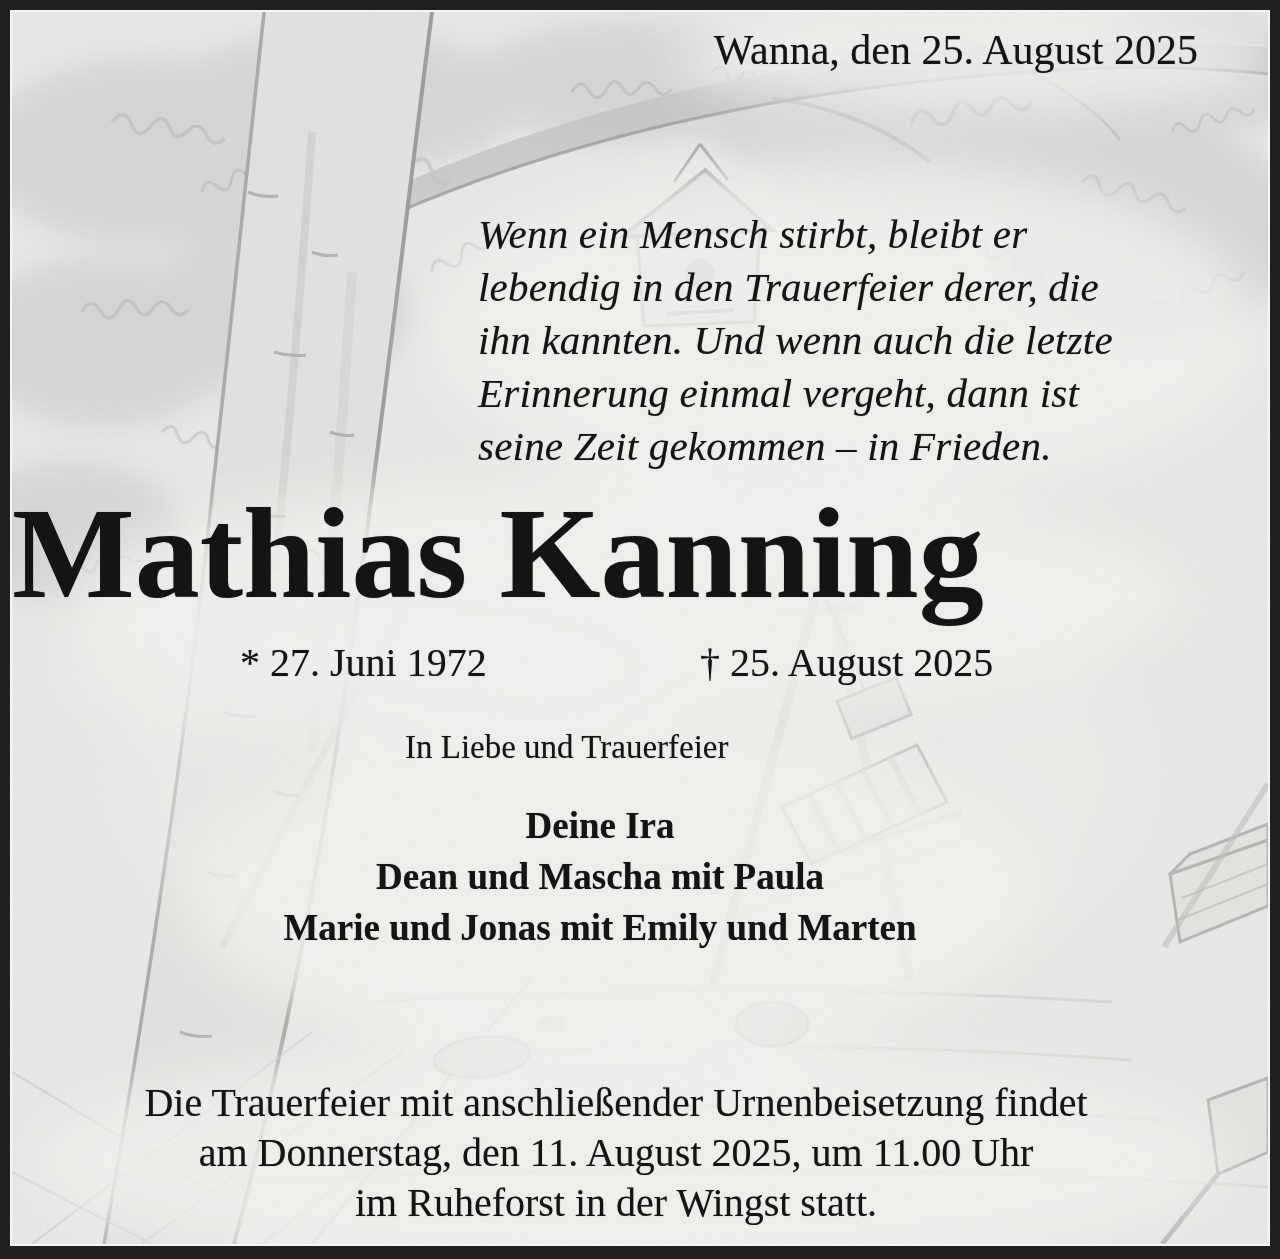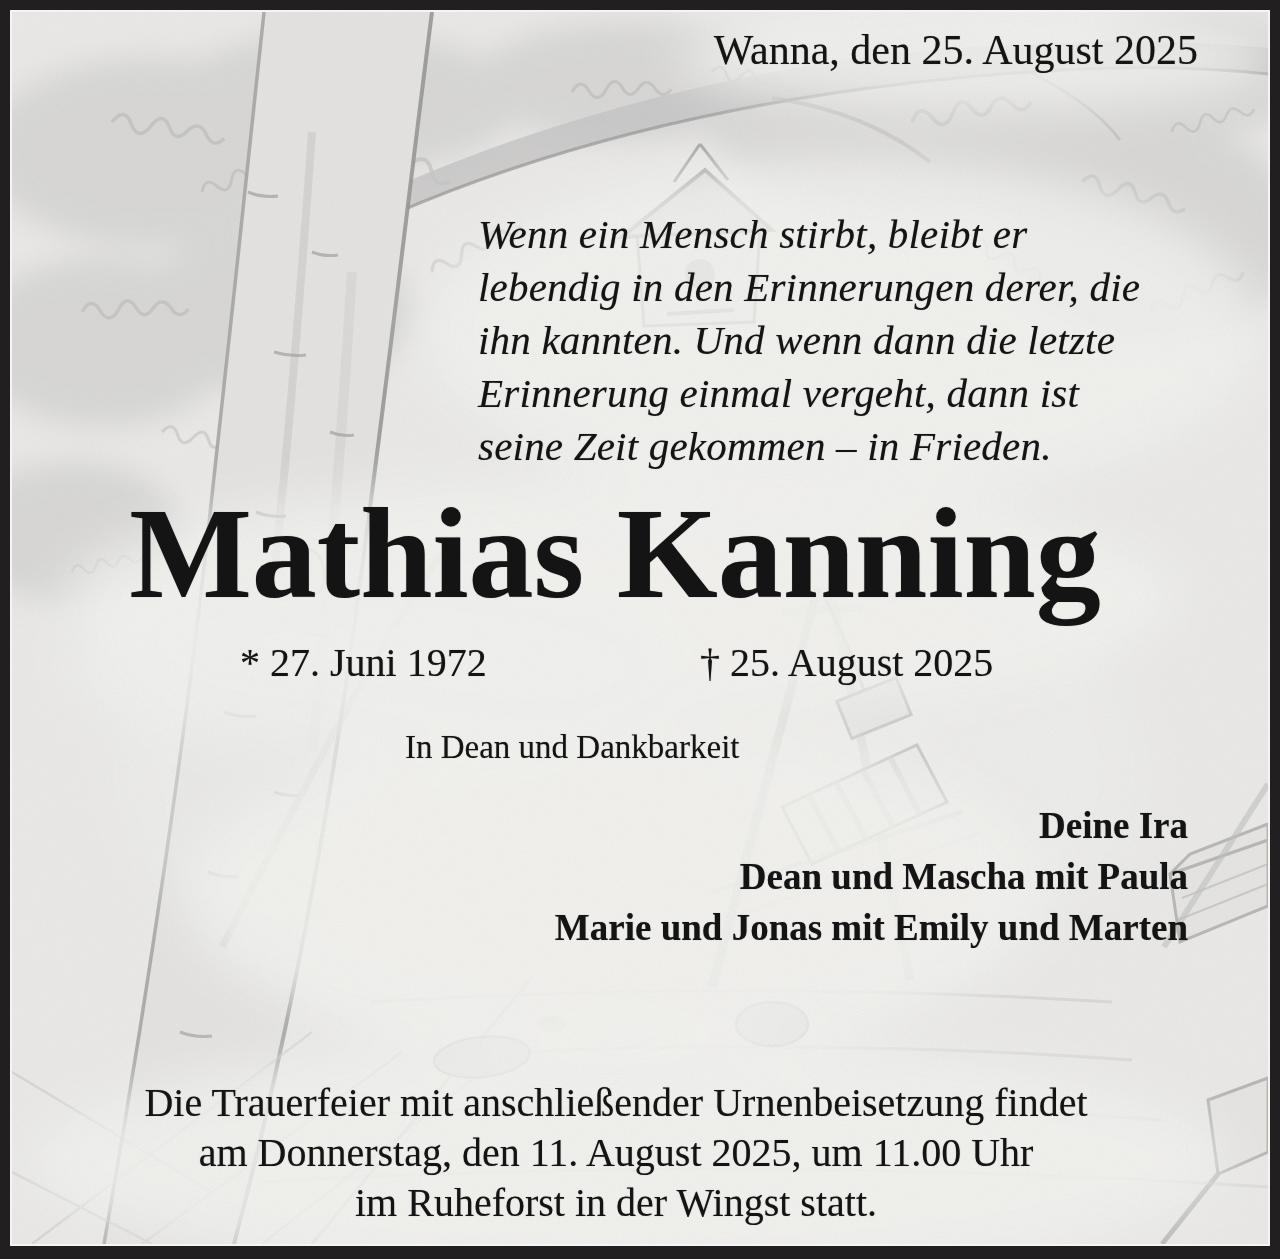--- a/index.html
+++ b/index.html
@@ -17,31 +17,30 @@
   .bg-sketch{position:absolute;left:0;top:0;width:1256px;height:1232px;}
   .txt{position:absolute;text-shadow:0 0 1px rgba(10,10,10,.4);}
   .dateline{
     top:14px;right:70px;font-size:42px;line-height:1.15;white-space:nowrap;
   }
   .poem{
     left:466px;top:196px;font-size:41px;font-style:italic;line-height:53px;
     letter-spacing:.2px;white-space:nowrap;
   }
   .name{
-    left:0;right:58px;top:476px;margin:0;text-align:center;
+    left:0;right:58px;top:476px;margin:0;text-align:left;
     font-size:130px;line-height:130px;font-weight:bold;letter-spacing:0;
     white-space:nowrap;
-    padding-left:8px;
   }
   .dates{left:0;top:628px;width:1256px;font-size:40px;line-height:1.15;}
   .dates .birth{position:absolute;left:228px;top:0;white-space:nowrap;}
   .dates .death{position:absolute;left:688px;top:0;white-space:nowrap;}
   .closing{left:393px;top:716px;font-size:33px;line-height:1.2;white-space:nowrap;}
   .family{
-    left:0;right:80px;top:788px;text-align:right;font-weight:bold;
+    left:0;right:80px;top:788px;text-align:center;font-weight:bold;
     font-size:37px;line-height:51px;white-space:nowrap;
   }
   .funeral{
     left:0;right:64px;top:1066px;text-align:center;
     font-size:40px;line-height:50px;white-space:nowrap;margin-left:16px;
   }
 </style>
 </head>
 <body>
 
@@ -189,34 +188,34 @@
       <ellipse cx="620" cy="760" rx="520" ry="260" opacity="0.45"></ellipse>
     </g>
 
     <rect x="0" y="0" width="1256" height="1232" filter="url(#grain)" opacity="0.2"></rect>
   </svg>
 
   <div class="txt dateline">Wanna, den 25. August 2025</div>
 
   <div class="txt poem">
     <div>Wenn ein Mensch stirbt, bleibt er</div>
-    <div>lebendig in den Erinnerungen derer, die</div>
-    <div>ihn kannten. Und wenn dann die letzte</div>
+    <div>lebendig in den Trauerfeier derer, die</div>
+    <div>ihn kannten. Und wenn auch die letzte</div>
     <div>Erinnerung einmal vergeht, dann ist</div>
     <div>seine Zeit gekommen – in Frieden.</div>
   </div>
 
   <h1 class="txt name">Mathias Kanning</h1>
 
   <div class="txt dates">
     <span class="birth">* 27. Juni 1972</span>
     <span class="death">† 25. August 2025</span>
   </div>
 
-  <div class="txt closing">In Dean und Dankbarkeit</div>
+  <div class="txt closing">In Liebe und Trauerfeier</div>
 
   <div class="txt family">
     <div>Deine Ira</div>
     <div>Dean und Mascha mit Paula</div>
     <div>Marie und Jonas mit Emily und Marten</div>
   </div>
 
   <div class="txt funeral">
     <div>Die Trauerfeier mit anschließender Urnenbeisetzung findet</div>
     <div>am Donnerstag, den 11. August 2025, um 11.00 Uhr</div>

